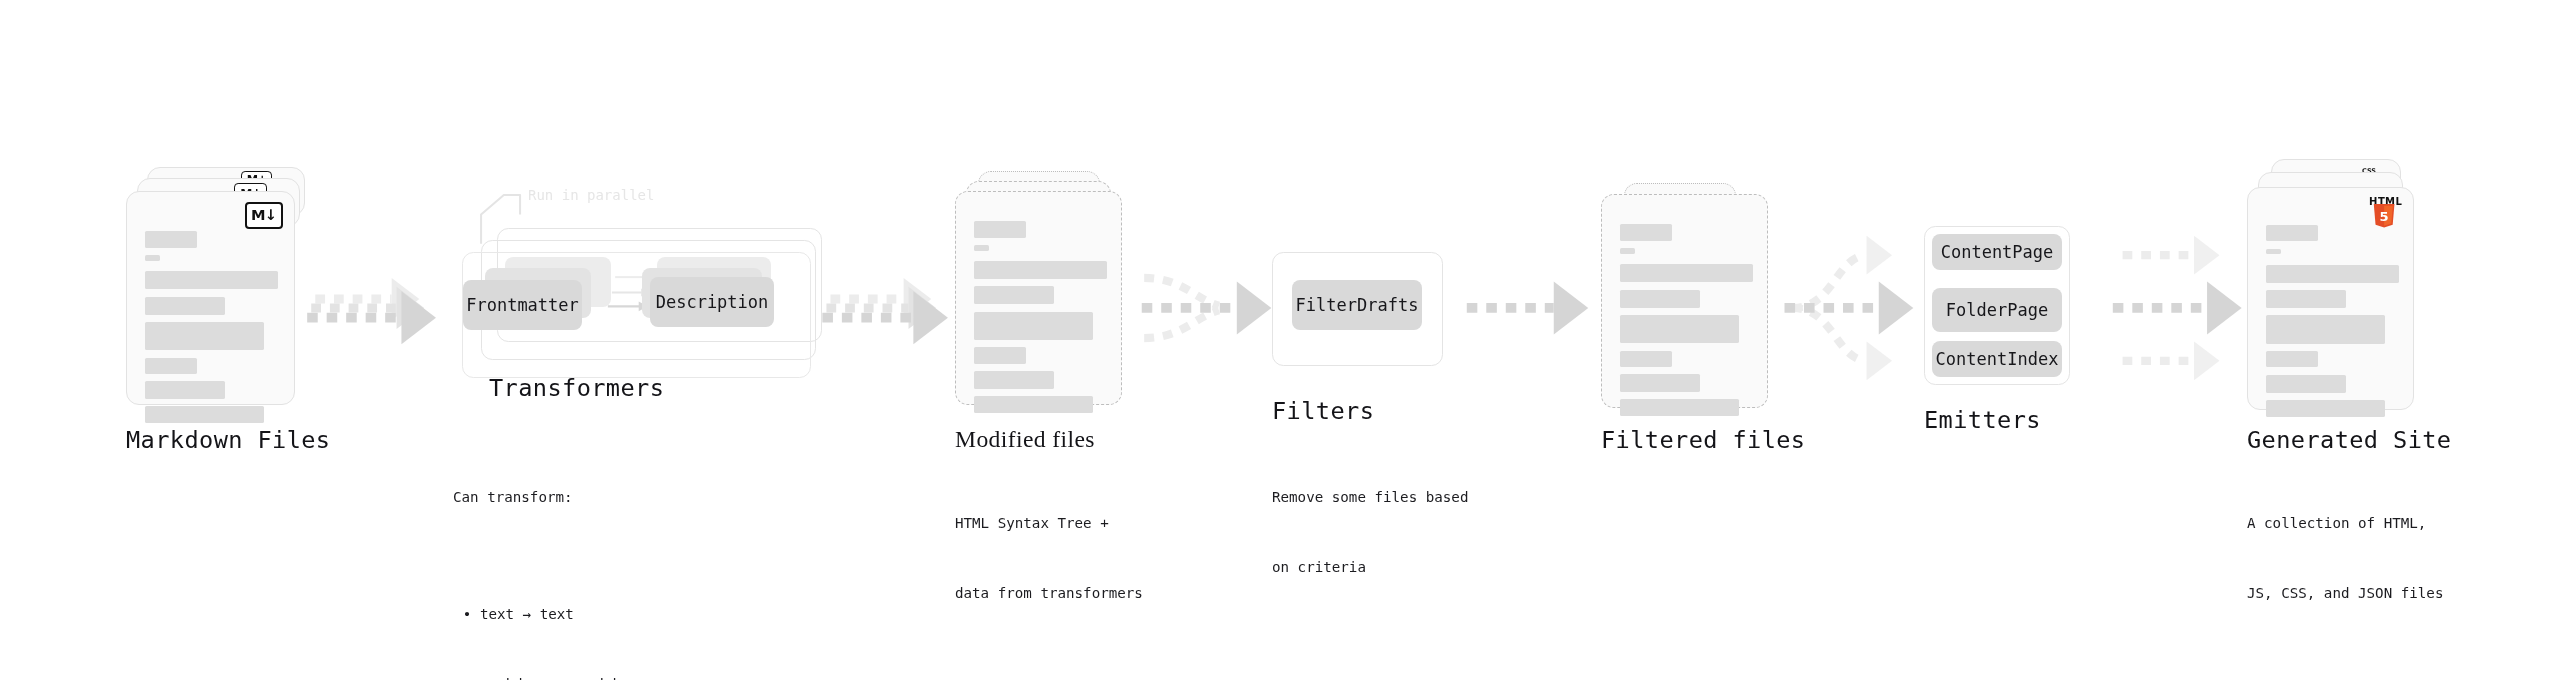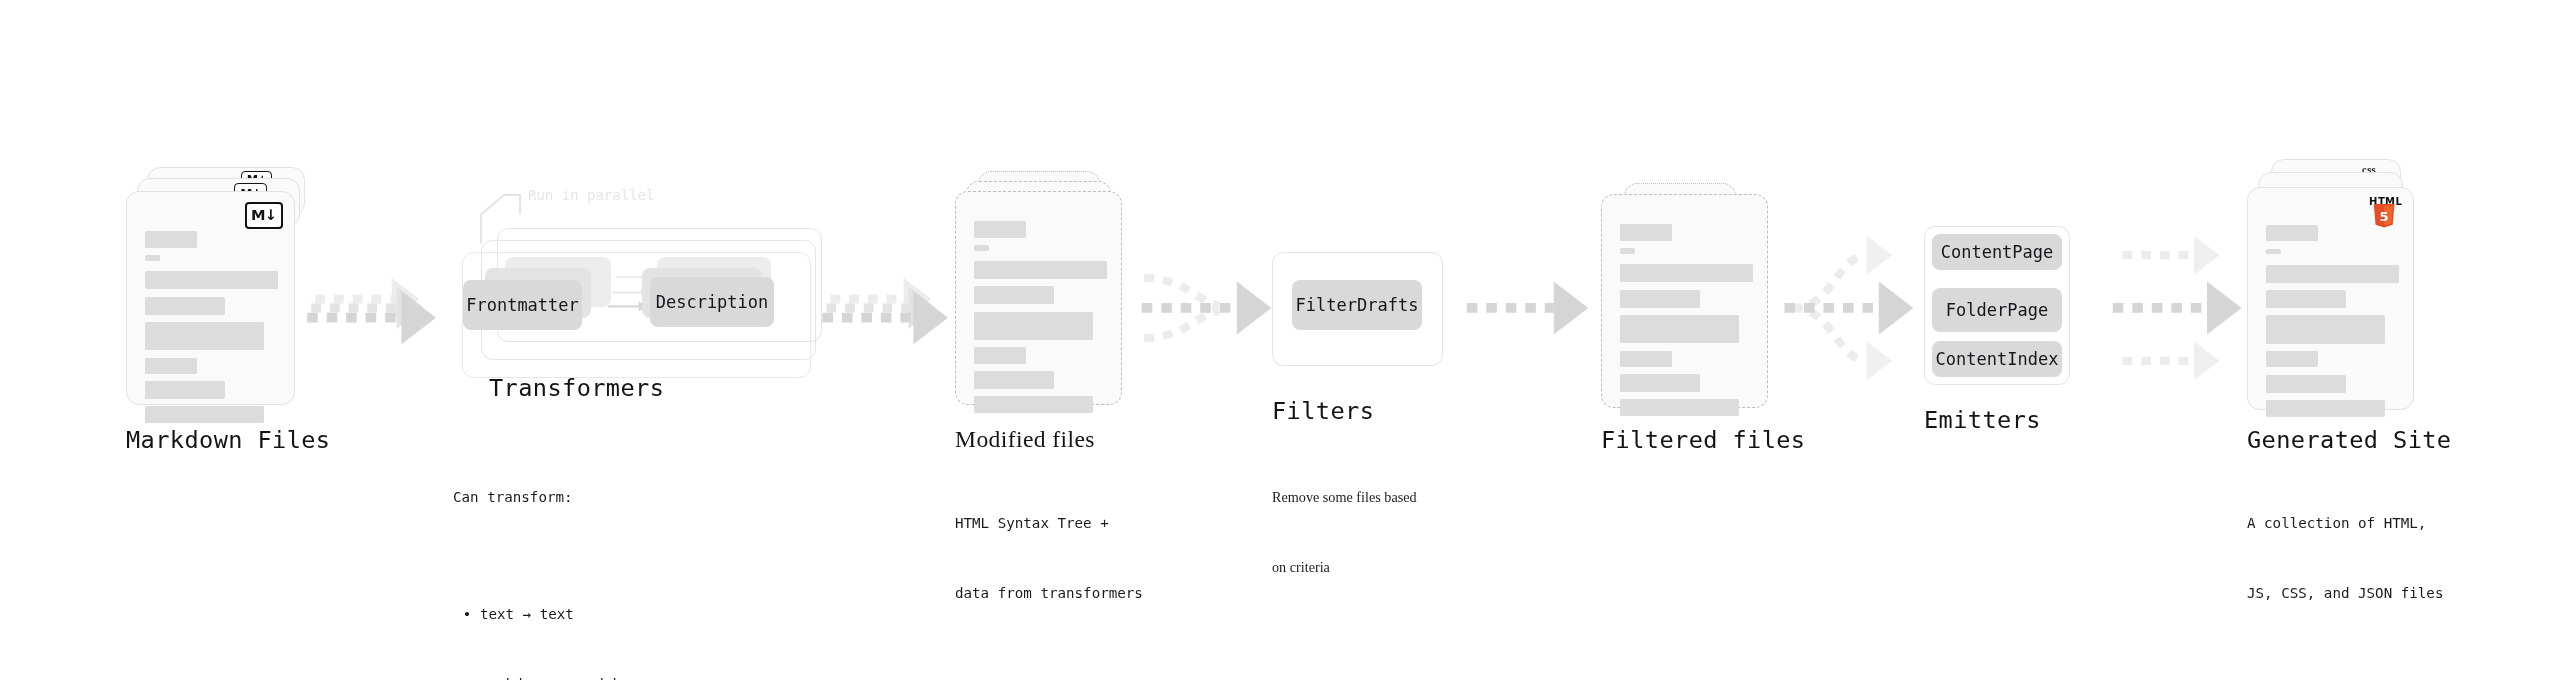--- a/index.html
+++ b/index.html
@@ -283,21 +283,21 @@
   <div class="sec-sub" style="left:955px; top:465px;">
     <div>HTML Syntax Tree +</div>
     <div>data from transformers</div>
   </div>
 
   <div class="gbox" style="left:1272px; top:252px; width:171px; height:114px; border-color:#e4e4e4;"></div>
   <div class="pill" style="left:1292px; top:280px; width:130px; height:50px;">
     <span>FilterDrafts</span>
   </div>
   <div class="sec-title" style="left:1272px; top:397px;">Filters</div>
-  <div class="sec-sub" style="left:1272px; top:439px;font-family:Liberation Serif, serif;">
+  <div class="sec-sub" style="left:1272px; top:439px;">
     <div>Remove some files based</div>
     <div>on criteria</div>
   </div>
 
   <div class="stack" style="left:1601px; top:183px; width:195px; height:244px;">
     <div class="card dotted" style="left:23px; top:0px; width:112px; height:34px;"></div>
     <div class="card dashed" style="left:0px; top:11.4px; width:167px; height:214px;">
       <div class="card-lines" style="top:29px;">
         <div class="ln" style="width:52px;height:16.3px;"></div>
         <div class="ln" style="width:14.6px;height:5.7px;margin-bottom:10.6px;"></div>

